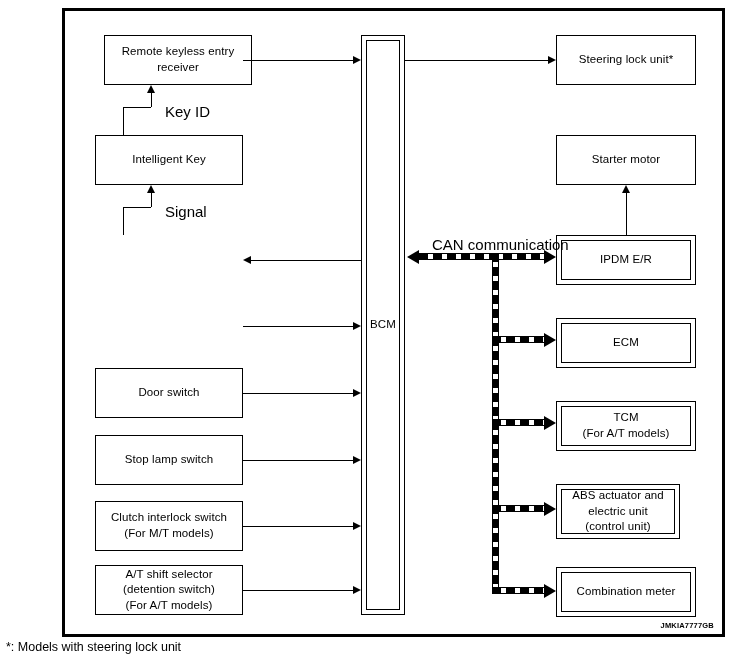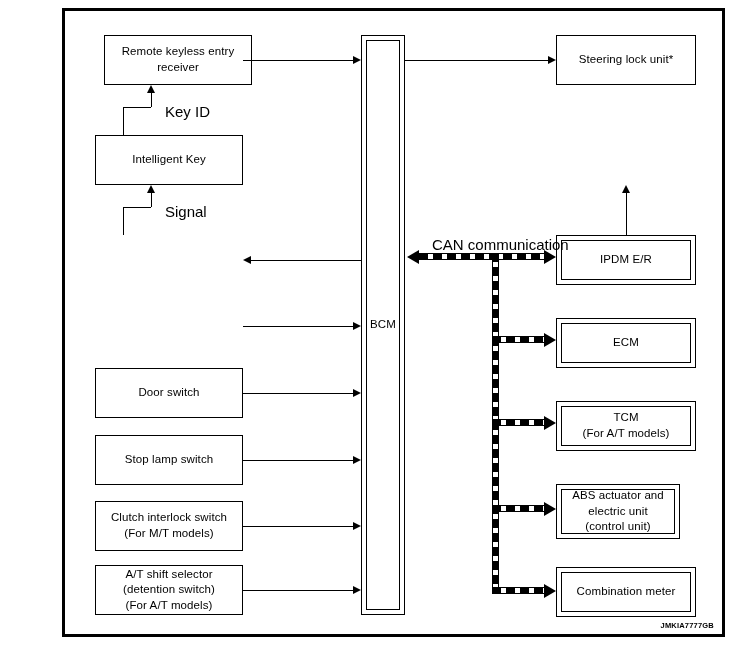--- a/index.html
+++ b/index.html
@@ -181,20 +181,23 @@
     <div class="node dbl" style="left:296px; top:24px; width:44px; height:580px;">
       <div class="inner">
         <span class="lbl">BCM</span>
       </div>
     </div>
 
     <div class="node" style="left:491px; top:24px; width:140px; height:50px;">
       <span class="lbl">Steering lock unit*</span>
     </div>
 
+    <div class="node" style="left:491px; top:124px; width:140px; height:50px;">
+      <span class="lbl">Starter motor</span>
+    </div>
 
     <div class="node dbl" style="left:491px; top:224px; width:140px; height:50px;">
       <div class="inner">
         <span class="lbl">IPDM E/R</span>
       </div>
     </div>
 
     <div class="node dbl" style="left:491px; top:307px; width:140px; height:50px;">
       <div class="inner">
         <span class="lbl">ECM</span>
@@ -277,14 +280,15 @@
     <div class="can-h" style="left:427px; top:494px; width:56px;"></div>
     <div class="can-arrow-r" style="left:479px; top:490.5px;"></div>
 
     <div class="can-h" style="left:427px; top:576px; width:56px;"></div>
     <div class="can-arrow-r" style="left:479px; top:572.5px;"></div>
 
     <div id="image-code">JMKIA7777GB</div>
 
   </div>
 
+  <div id="footnote">*: Models with steering lock unit</div>
 
 </div>
 
 </body></html>

